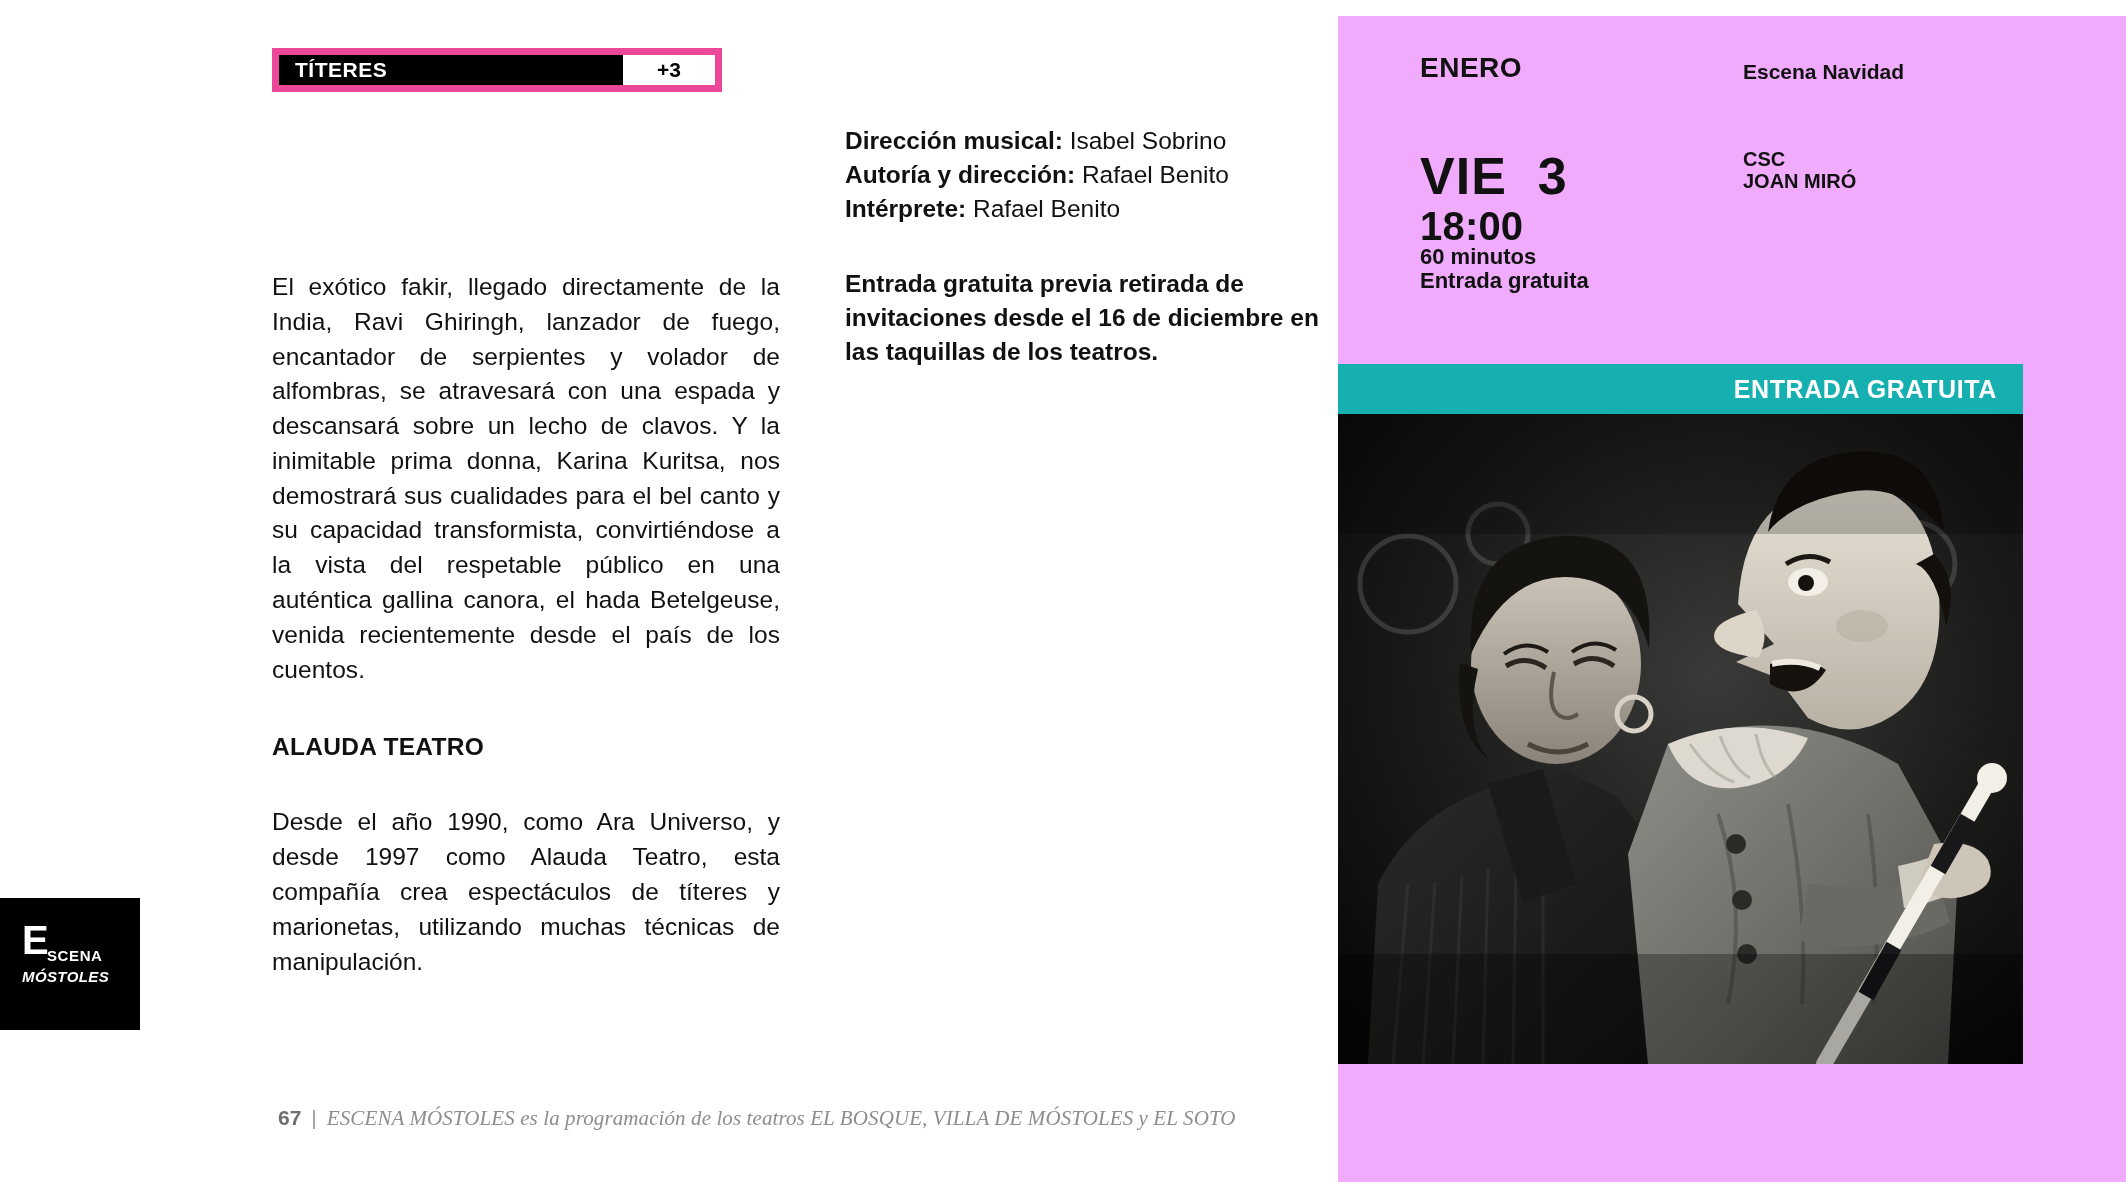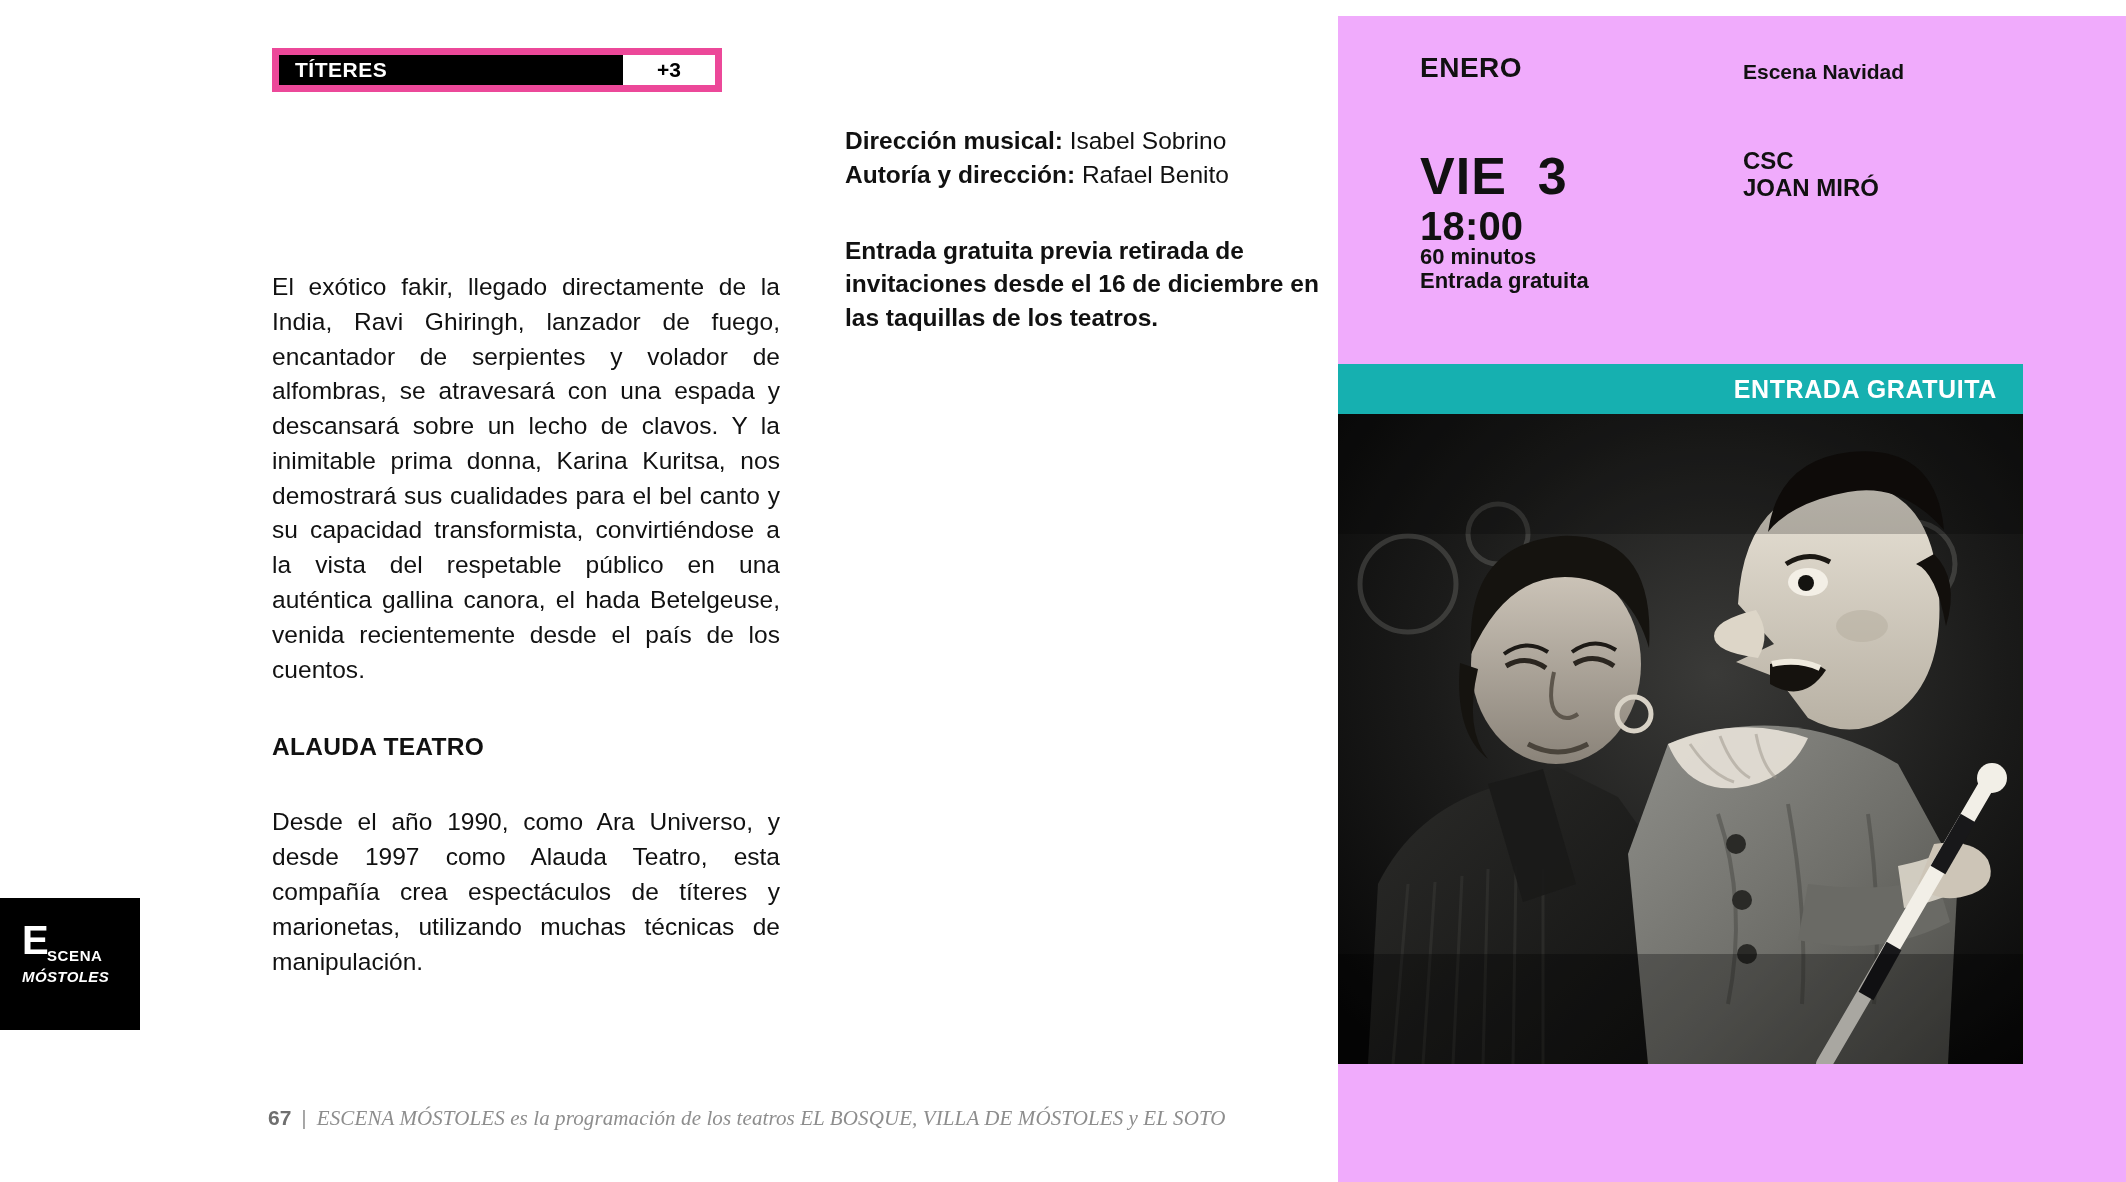--- a/index.html
+++ b/index.html
@@ -150,21 +150,21 @@
     top: 70px;
     font-size: 15px;
     font-weight: bold;
     letter-spacing: 0.4px;
     font-style: italic;
   }
 
   
   .footer {
     position: absolute;
-    left: 268px;
+    left: 278px;
     top: 1106px;
     display: flex;
     align-items: baseline;
     gap: 10px;
     color: #8d8d8d;
   }
   .footer-page {
     font-size: 21px;
     font-weight: bold;
     color: #6f6f6f;
@@ -233,21 +233,21 @@
     position: absolute;
     left: 82px;
     top: 252px;
     font-size: 22px;
     font-weight: bold;
   }
   .sb-venue {
     position: absolute;
     left: 405px;
     top: 132px;
-    font-size: 24px;
+    font-size: 20px;
     font-weight: bold;
     line-height: 1.12;
     white-space: pre-line;
   }
 
   
   .banner {
     position: absolute;
     left: 0;
     top: 348px;
@@ -294,20 +294,24 @@
     <p class="company-text">Desde el año 1990, como Ara Universo, y desde 1997 como Alauda Teatro, esta compañía crea espectáculos de títeres y marionetas, utilizando muchas técnicas de manipulación.</p>
   </div>
 
   <div class="col-mid">
     <p class="credit-line">
       <b>Dirección musical:</b>
       <span>Isabel Sobrino</span>
     </p>
     <p class="credit-line">
       <b>Autoría y dirección:</b>
+      <span>Rafael Benito</span>
+    </p>
+    <p class="credit-line">
+      <b>Intérprete:</b>
       <span>Rafael Benito</span>
     </p>
     <p class="notice">Entrada gratuita previa retirada de invitaciones desde el 16 de diciembre en las taquillas de los teatros.</p>
   </div>
 
   <div class="logo-block">
     <div class="logo-e">E</div>
     <div class="logo-escena">SCENA</div>
     <div class="logo-mostoles">MÓSTOLES</div>
   </div>

